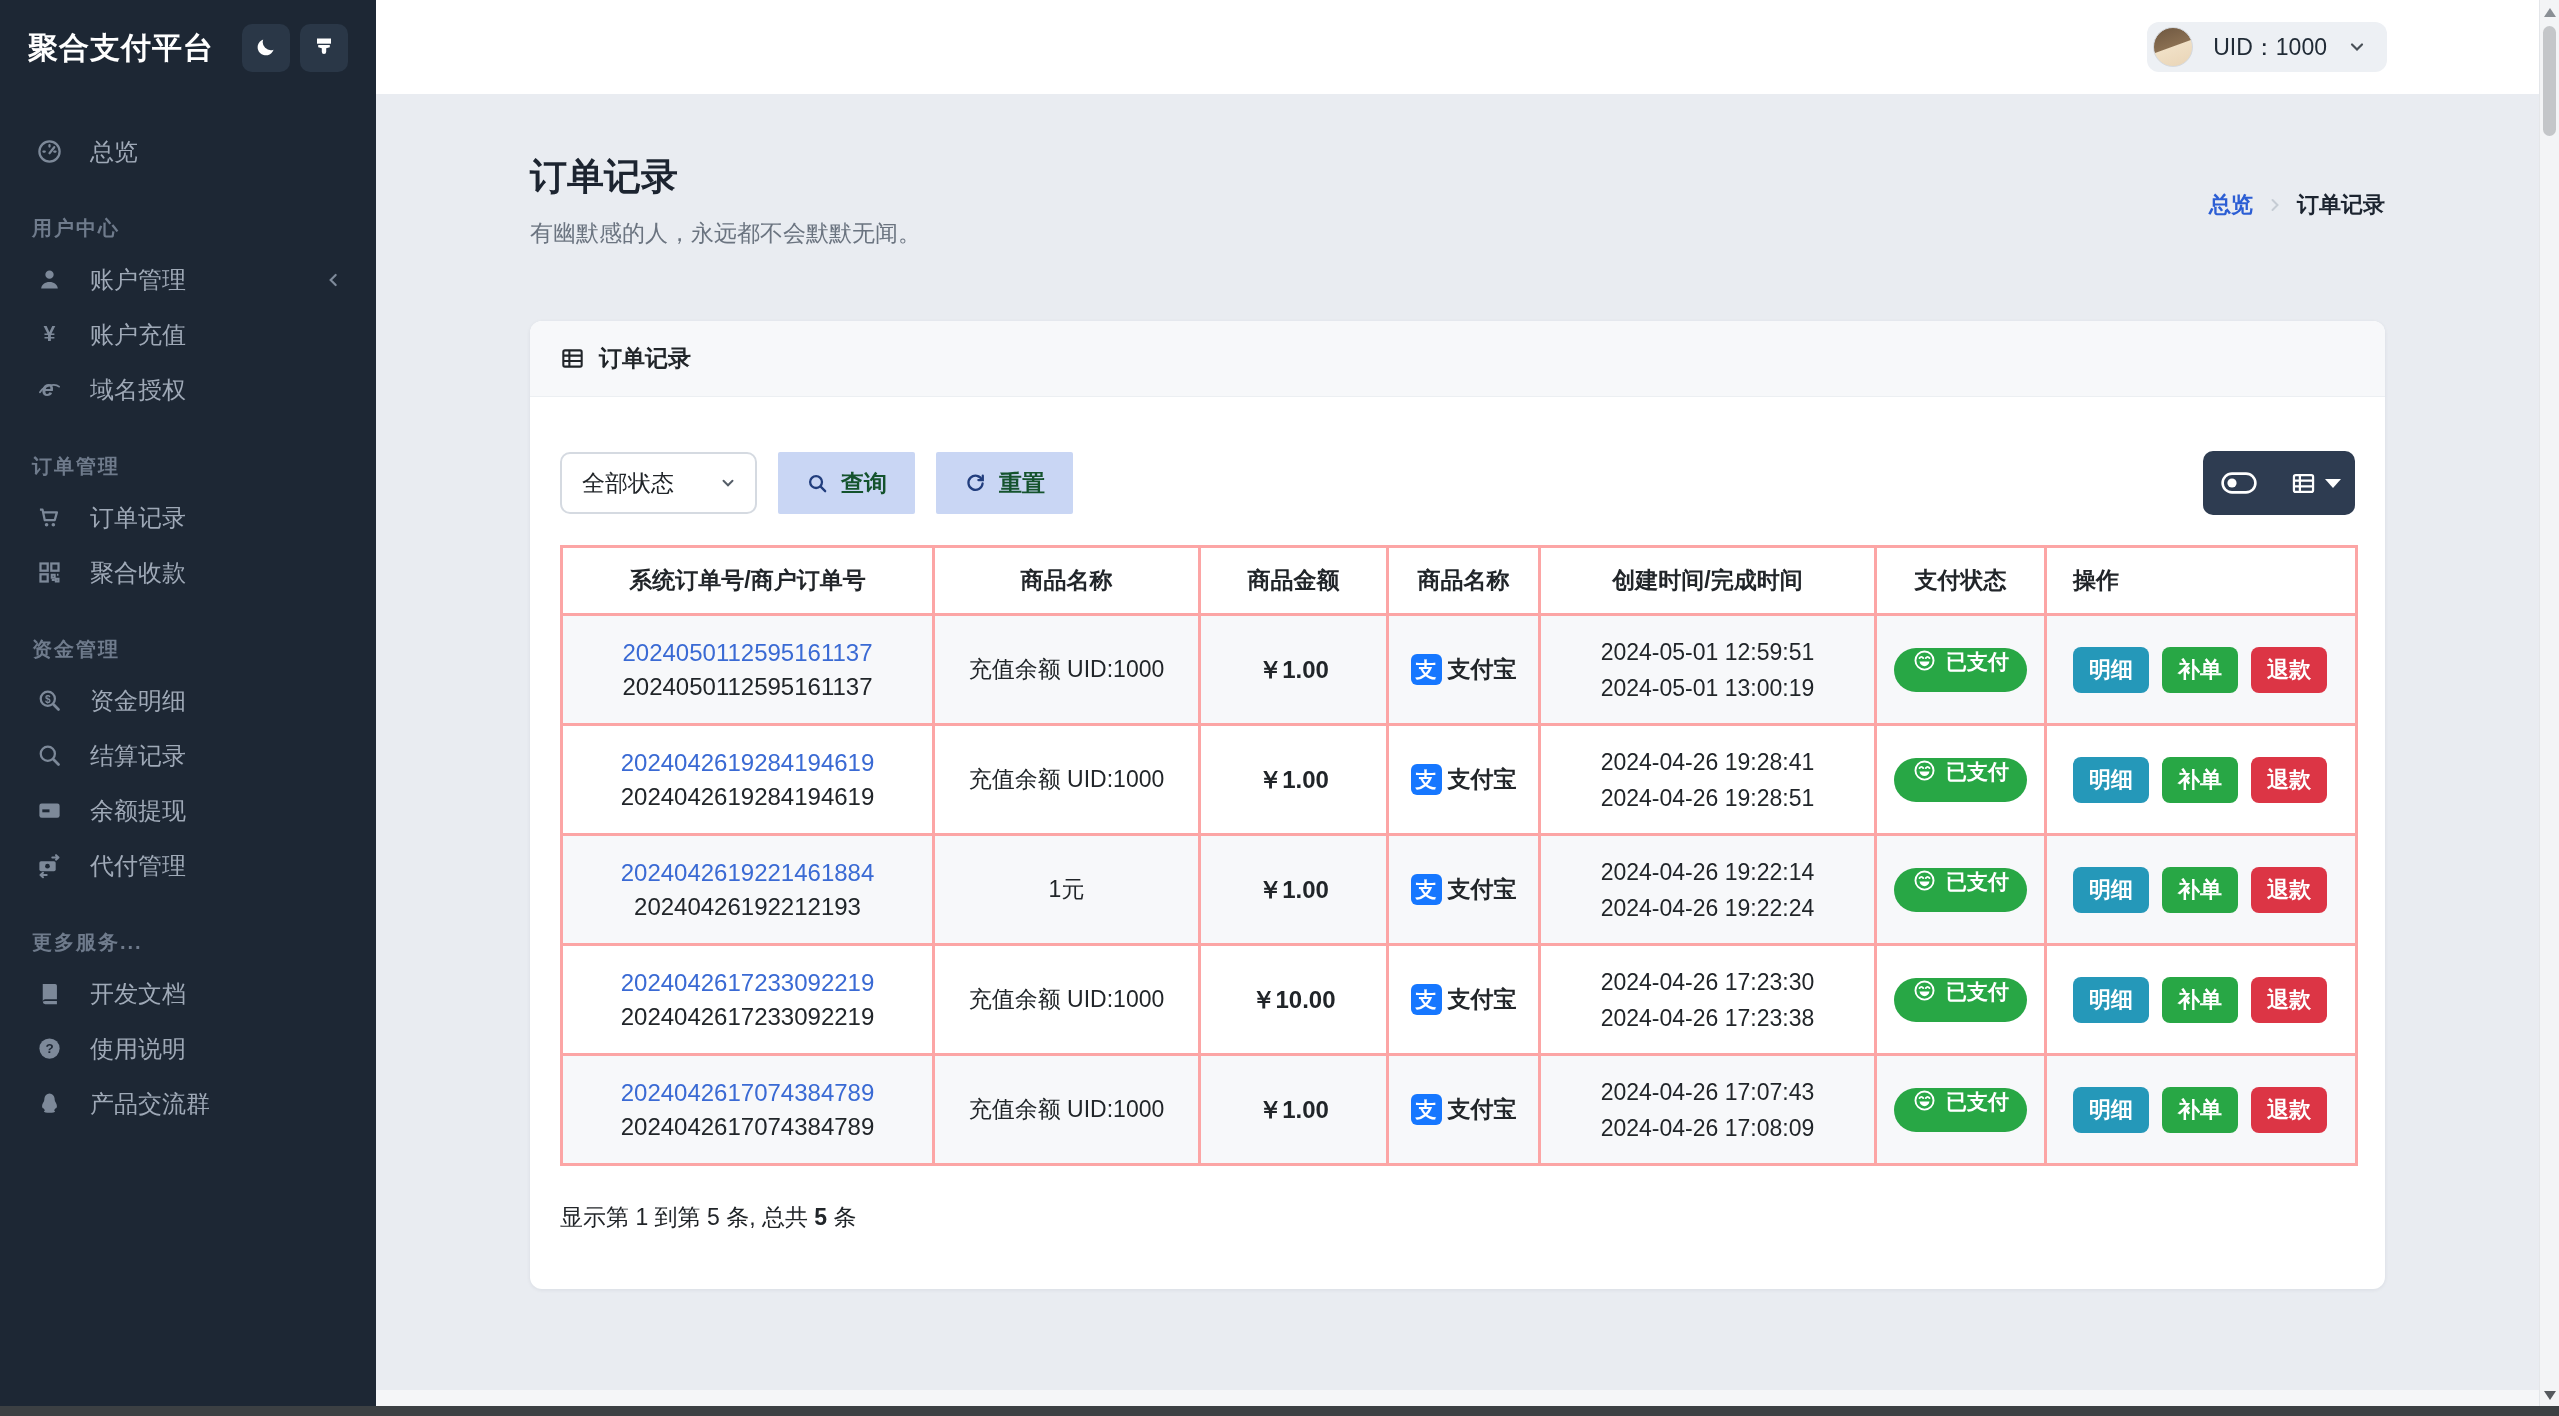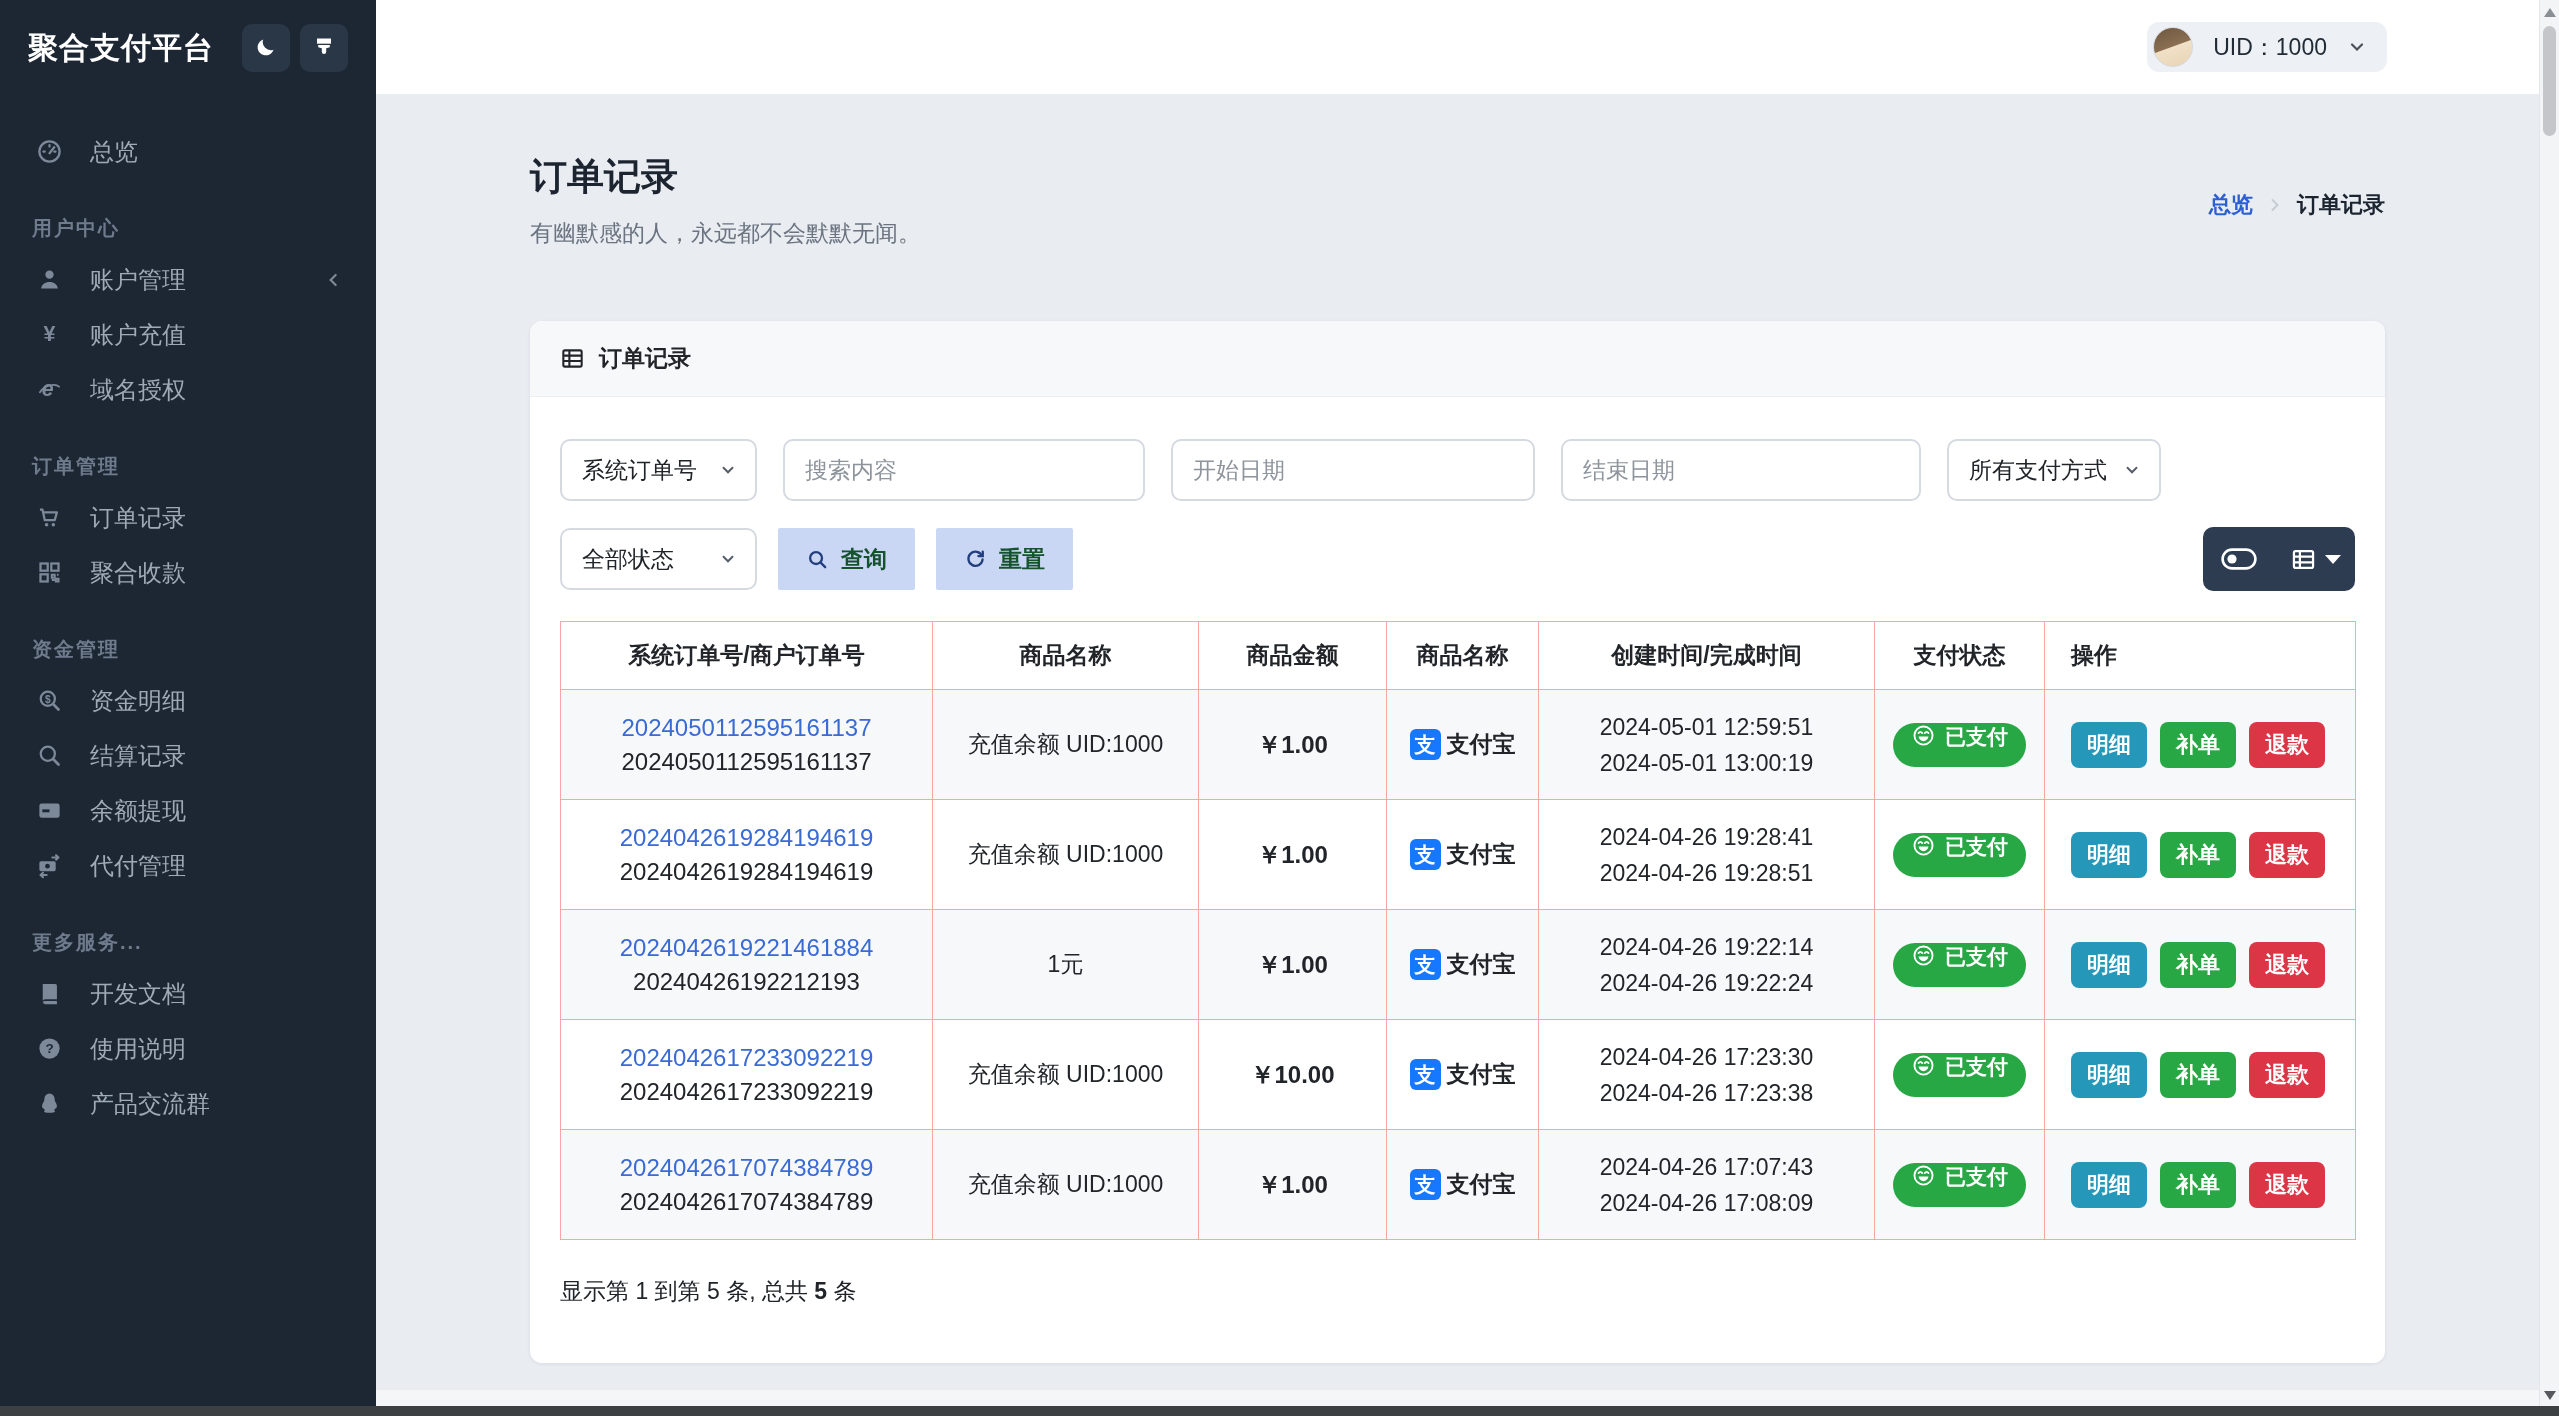--- a/index.html
+++ b/index.html
@@ -64,21 +64,21 @@
   .btn-ic { display:flex; }
   .btn-ic svg { width:23px; height:23px; }
   .view-group { margin-left:auto; height:64px; border-radius:10px; background:#2e3c51; display:flex; overflow:hidden; }
   .vg-btn { border:none; background:transparent; width:72px; display:flex; align-items:center; justify-content:center; gap:8px; cursor:pointer; }
   .vg-btn + .vg-btn { width:80px; }
   .vg-btn svg { display:block; }
   .vg-caret { width:0; height:0; border-left:8px solid transparent; border-right:8px solid transparent; border-top:9px solid #fff; }
 
   
   table.orders { width:100%; border-collapse:collapse; margin-top:30px; table-layout:fixed; }
-  table.orders th, table.orders td { border:1px solid #fca5a5; text-align:center; vertical-align:middle; }
+  table.orders th, table.orders td { border:3px solid #fca5a5; text-align:center; vertical-align:middle; }
   table.orders th { height:68px; font-size:23px; font-weight:700; color:#212529; background:#fff; }
   table.orders td { height:110px; font-size:23px; color:#212529; }
   table.orders th.th-left, table.orders td.td-left { text-align:left; padding-left:26px; }
   tbody tr:nth-child(odd) { background:#f7f8fa; }
   .ord-link { display:block; color:#3a6ad4; font-size:24px; text-decoration:none; cursor:pointer; line-height:34px; }
   .ord-merchant { font-size:24px; color:#212529; line-height:34px; }
   .amt { font-weight:700; font-size:24px; }
   .paycell { display:flex; align-items:center; justify-content:center; gap:6px; }
   .alipay-ic { width:31px; height:31px; border-radius:6px; background:#1677ff; color:#fff; font-size:21px; font-weight:700; display:flex; align-items:center; justify-content:center; flex:none; }
   .payname { font-weight:700; }
@@ -290,41 +290,20 @@
         <span class="ch-ic">
             <svg viewBox="0 0 24 24" fill="none" stroke="currentColor" stroke-width="2">
               <rect x="3.2" y="4.2" width="17.6" height="15.6" rx="1.5"></rect>
               <path d="M3.2 9.2h17.6M3.2 14.4h17.6M9 4.2v15.6"></path>
             </svg>
           </span>
         <span class="ch-title">订单记录</span>
       </div>
       <div class="card-body">
 
-        <div class="filter-row">
-          <div class="f-select w-sm">
-            <span>系统订单号</span>
-            <span class="sel-caret">
-                <svg viewBox="0 0 24 24" fill="none" stroke="currentColor" stroke-width="2.6" stroke-linecap="round">
-                  <path d="M6 9l6 6 6-6"></path>
-                </svg>
-              </span>
-          </div>
-          <input class="f-input" placeholder="搜索内容" style="">
-          <input class="f-input w-d1" placeholder="开始日期" style="">
-          <input class="f-input w-d2" placeholder="结束日期" style="">
-          <div class="f-select w-pay">
-            <span>所有支付方式</span>
-            <span class="sel-caret">
-                <svg viewBox="0 0 24 24" fill="none" stroke="currentColor" stroke-width="2.6" stroke-linecap="round">
-                  <path d="M6 9l6 6 6-6"></path>
-                </svg>
-              </span>
-          </div>
-        </div>
 
         <div class="filter-row row2">
           <div class="f-select w-sm">
             <span>全部状态</span>
             <span class="sel-caret">
                 <svg viewBox="0 0 24 24" fill="none" stroke="currentColor" stroke-width="2.6" stroke-linecap="round">
                   <path d="M6 9l6 6 6-6"></path>
                 </svg>
               </span>
           </div>

